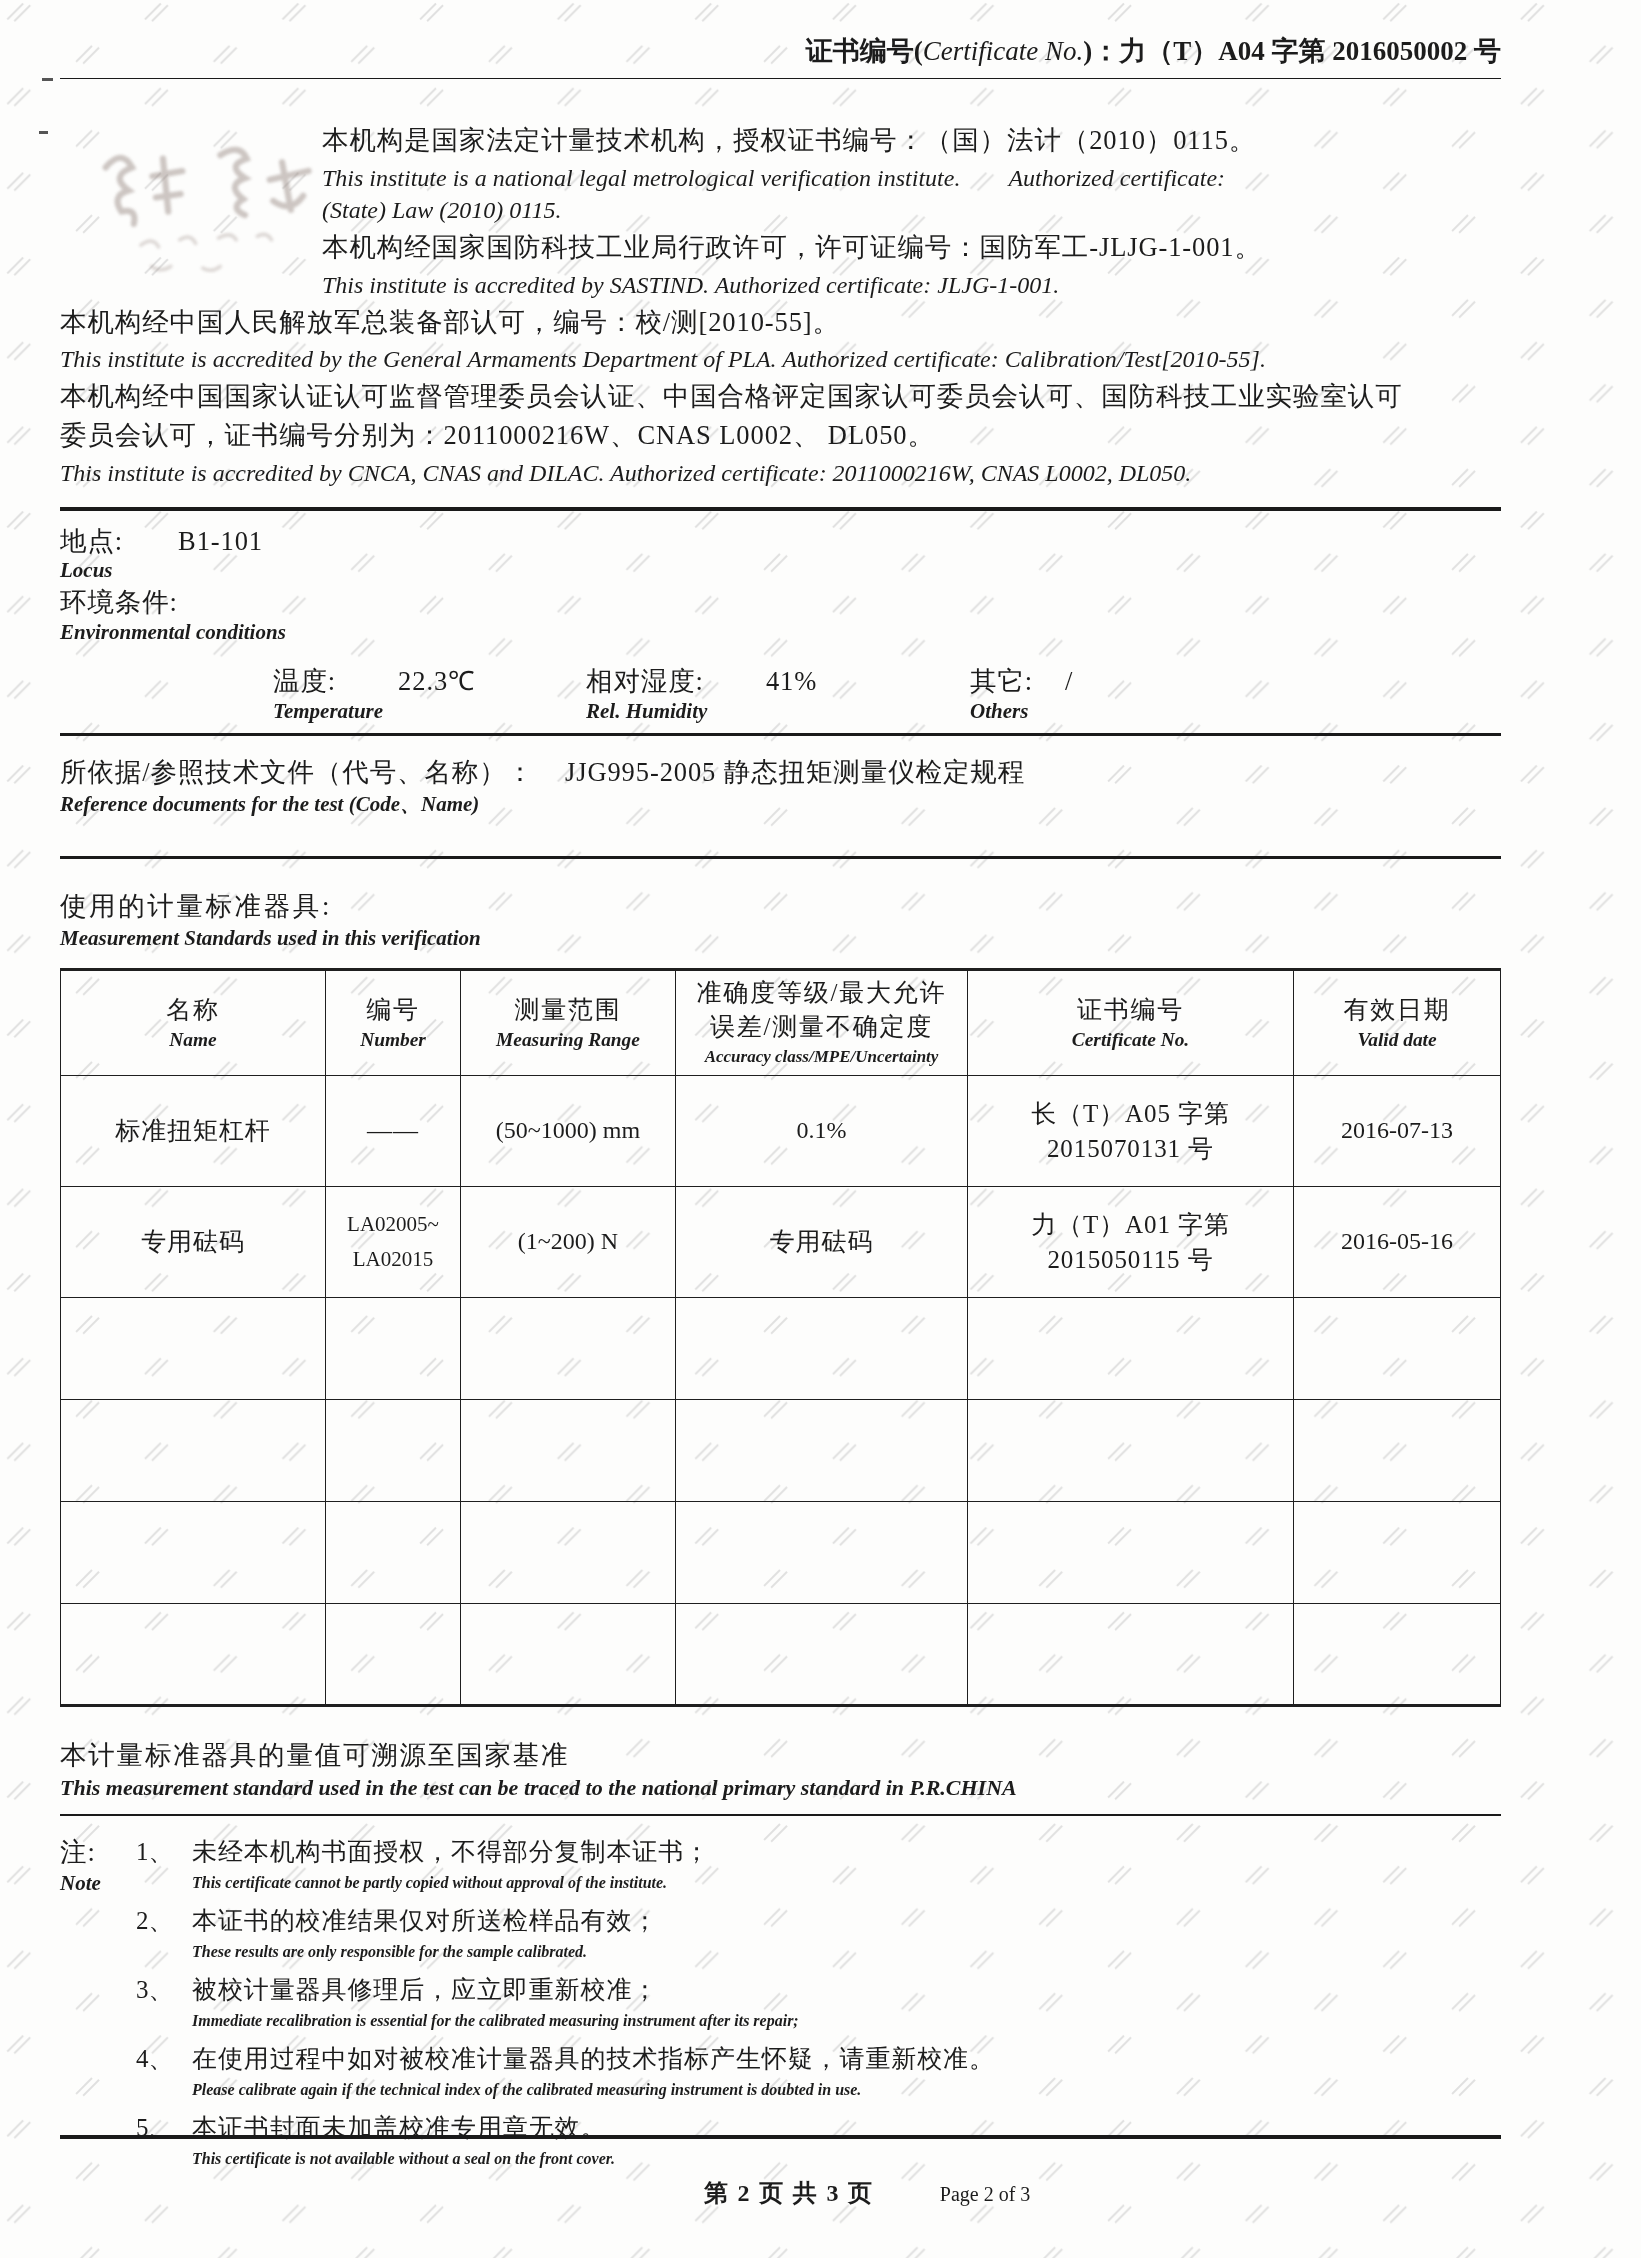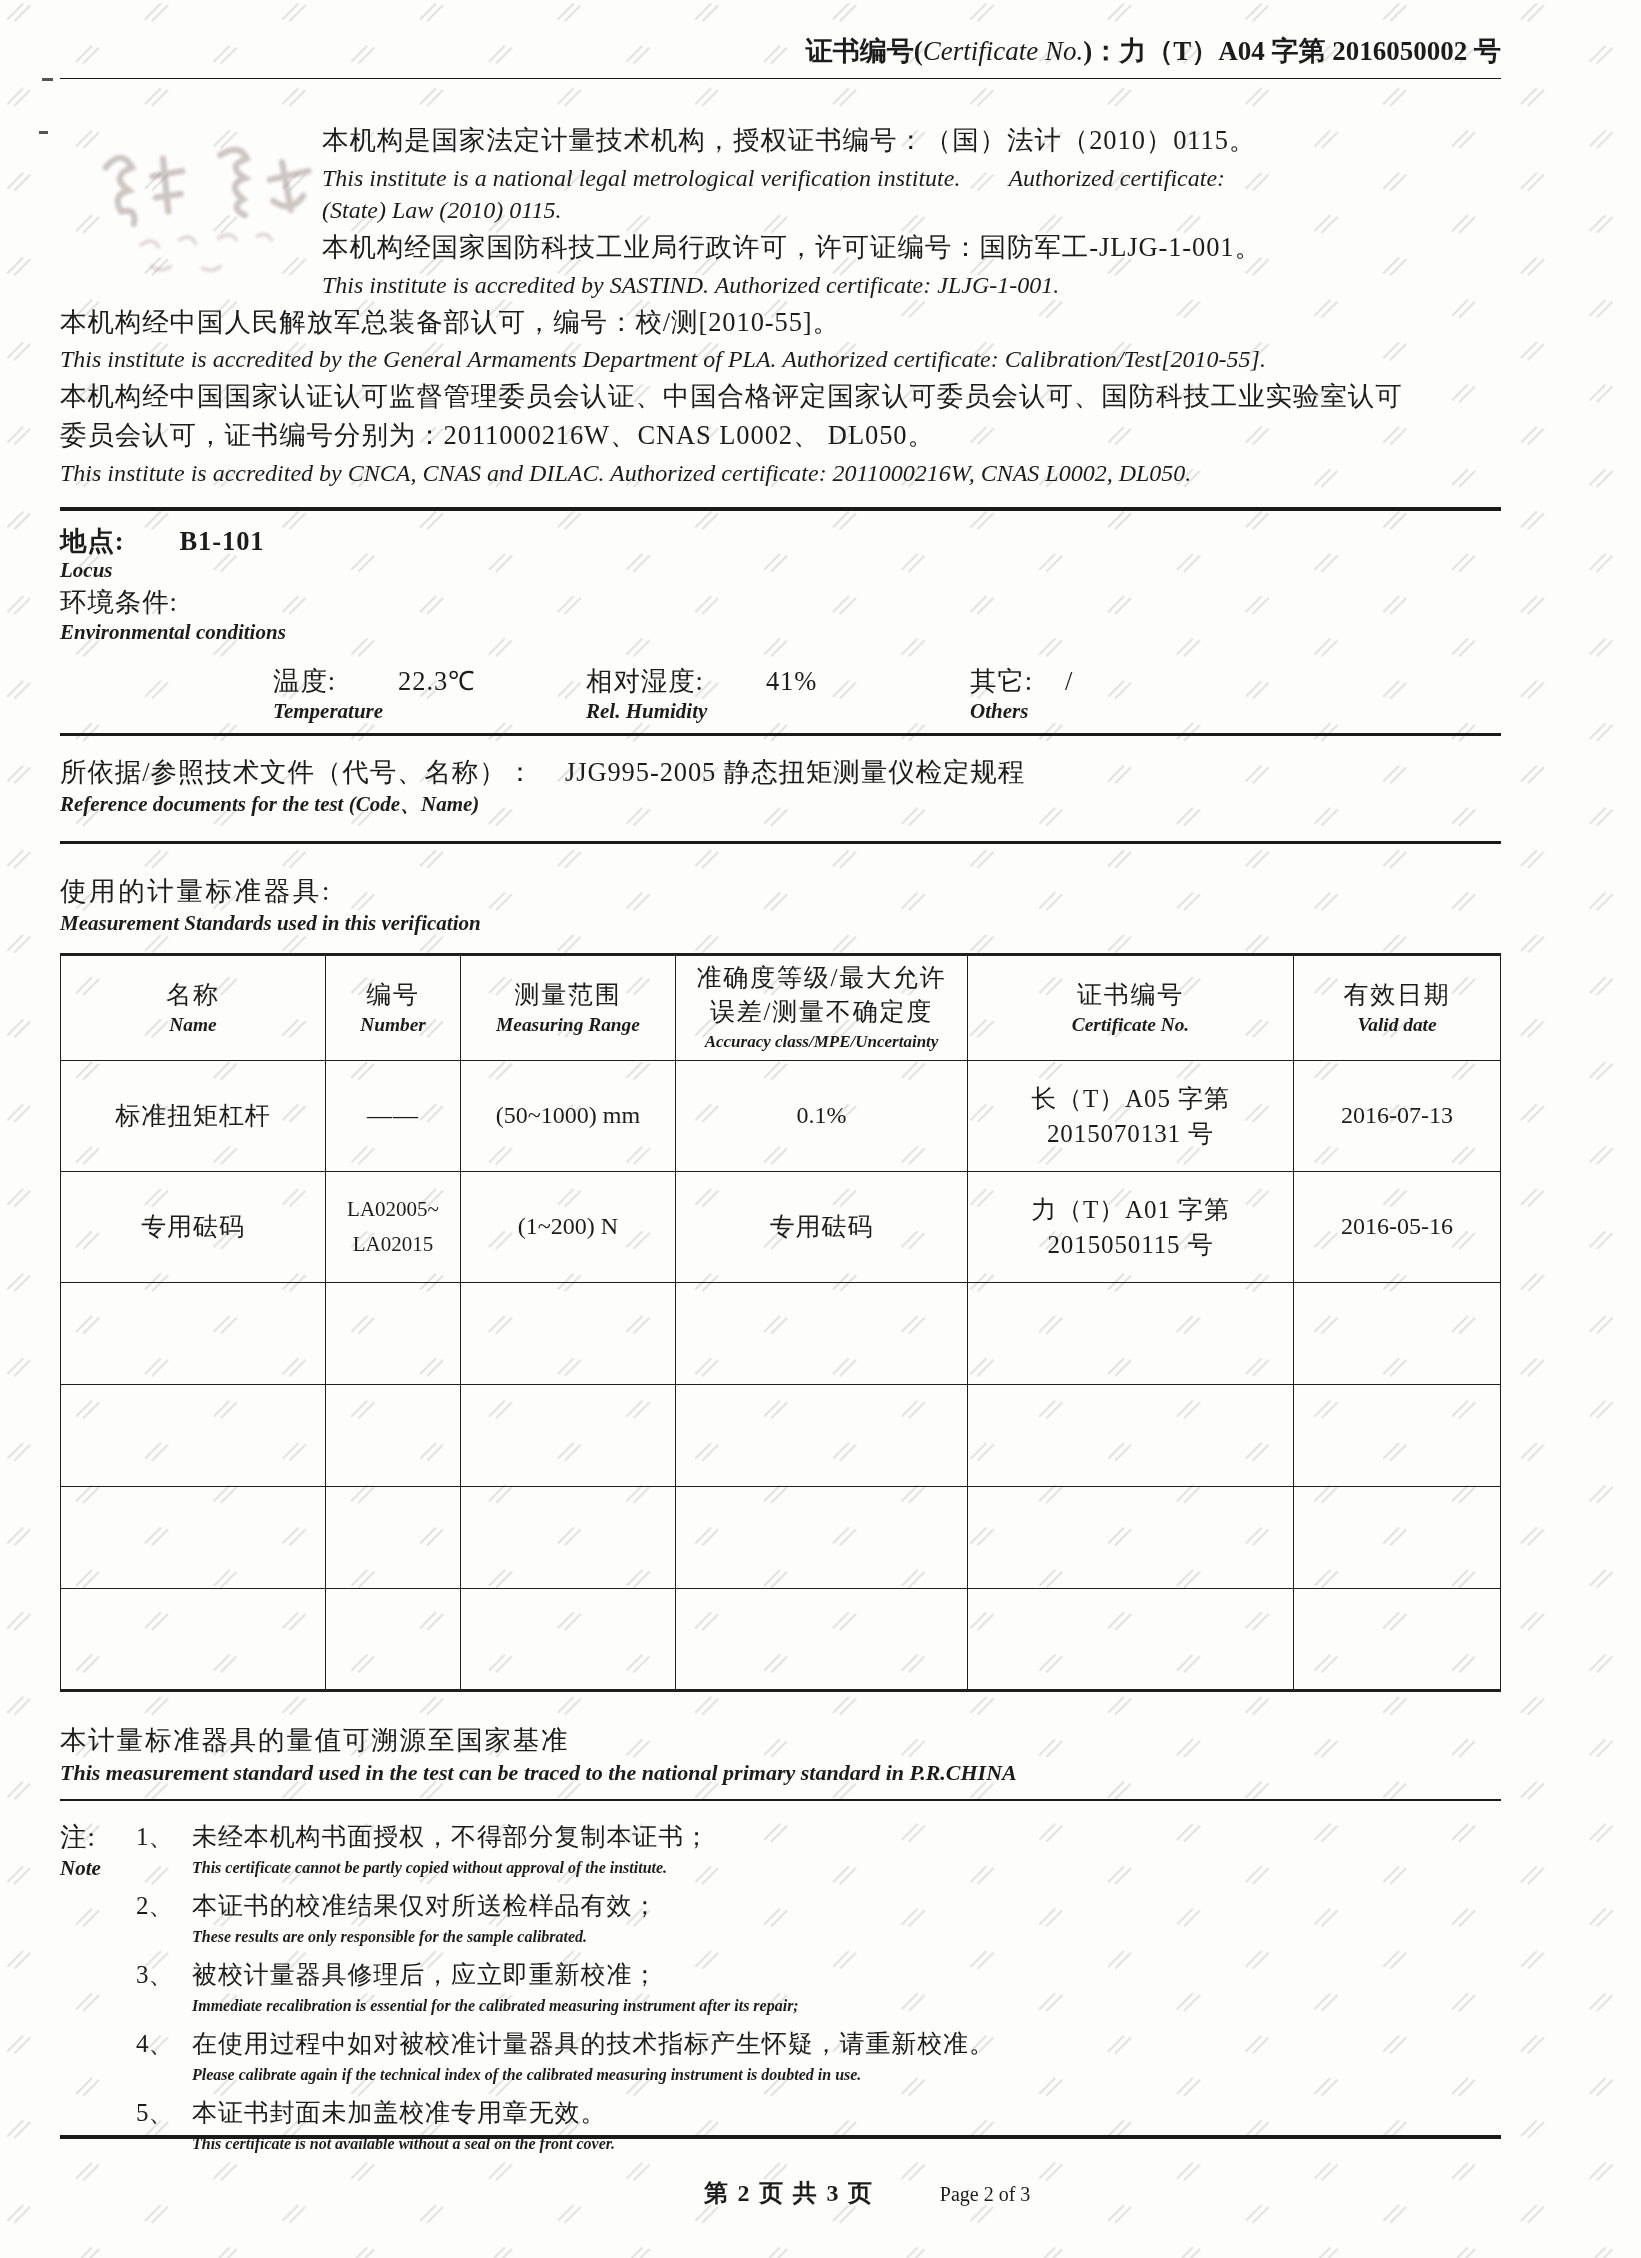--- a/index.html
+++ b/index.html
@@ -36,34 +36,34 @@
   .stamp { position:absolute; left:88px; top:132px; width:247px; height:168px; z-index:1; opacity:.55; }
 
   
   .intro { margin-top:42px; }
   .indent { margin-left:262px; }
   .intro p { margin-bottom:1.8px; }
 
   
   .loc { margin-top:14px; }
   .loc-line { display:flex; align-items:baseline; }
-  .loc-line .zh { line-height:32px;font-weight:bold; }
+  .loc-line .zh { line-height:32px; }
   .loc-val { margin-left:55px; }
   .loc .en-label { line-height:26.5px; }
   .env-row { display:flex; margin-top:18px; }
   .env-g1 { margin-left:213px; width:313px; }
   .env-g2 { width:384px; }
   .env-g3 { flex:1; }
   .env-pair { display:flex; align-items:baseline; }
   .env-pair .zh { line-height:34px; }
   .env-pair .val { margin-left:62px; }
   .env-g3 .env-pair .val { margin-left:32px; }
 
   
-  .ref { display:flex; margin-top:19.4px; margin-bottom:23px;font-family:Liberation Serif, serif; }
+  .ref { display:flex; margin-top:19.4px; margin-bottom:38px;font-family:Liberation Serif, serif; }
   .ref-left { width:505px; }
   .ref-left .zh { line-height:35px; }
   .ref-val { font-size:26.5px; line-height:35px; letter-spacing:0.9px; }
 
   
   .std-title { margin-top:30px; }
   .std-title .zh { line-height:35px; letter-spacing:2.6px; }
   table.std {
     margin-top:16px;
     width:100%;

